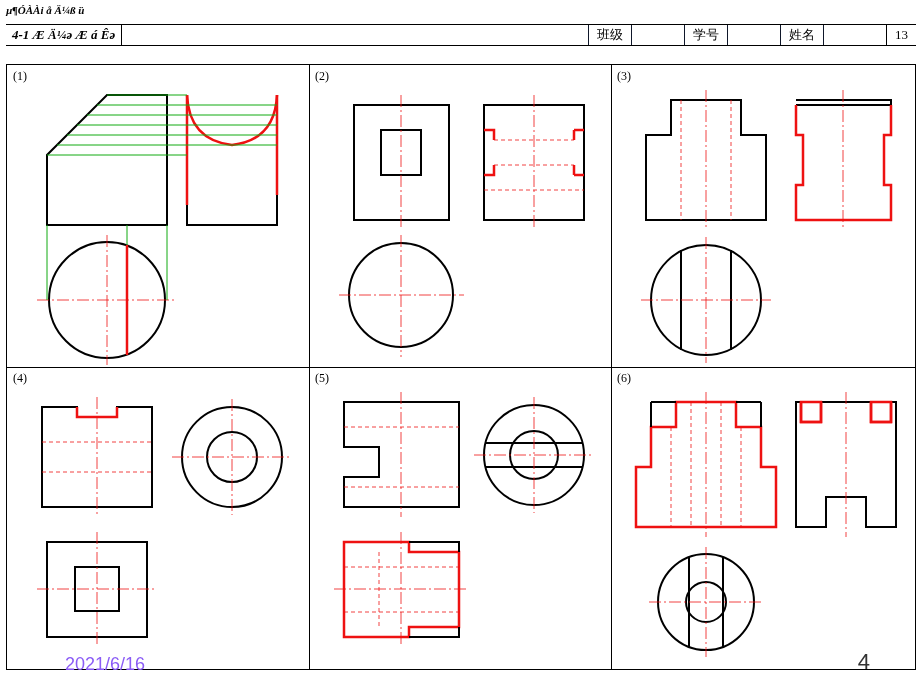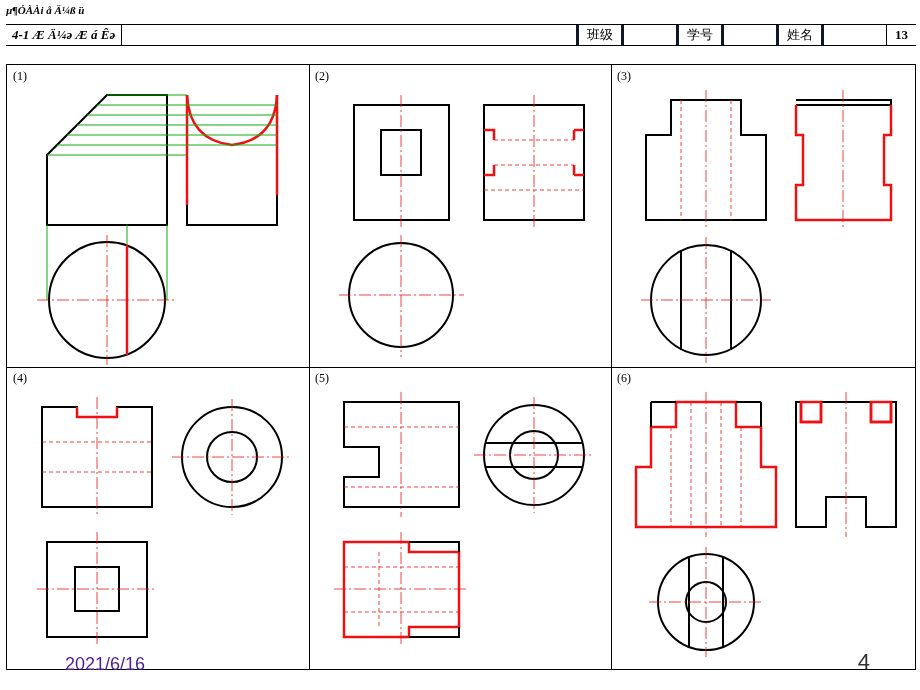--- a/index.html
+++ b/index.html
@@ -1,36 +1,36 @@
 <!DOCTYPE html>
 <html><head>
 <meta charset="utf-8">
 <style>
   html,body{margin:0;padding:0;background:#fff;font-family:"SimSun","Songti SC",serif;font-size:13px;color:#000}
   .page{width:920px;height:690px;position:relative}
   .hdr1{position:absolute;left:6px;top:4px;font-weight:bold;font-size:11px;font-style:italic}
   .hdr2{position:absolute;left:6px;top:24px;right:4px;height:20px;border-top:1px solid #000;border-bottom:1px solid #000;display:flex;align-items:center}
   .hdr2 .sec{padding:0 6px;border-right:1px solid #000;height:100%;display:flex;align-items:center;font-weight:bold;font-style:italic}
   .hdr2 .fill{flex:1}
-  .hdr2 .lbl{border-left:3px solid #0f172a;padding:0 8px;height:100%;display:flex;align-items:center}
-  .hdr2 .pg{border-left:1px solid #000;padding:0 8px;font-weight:bold;height:100%;display:flex;align-items:center}
+  .hdr2 .lbl{border-left:1px solid #0f172a;padding:0 8px;height:100%;display:flex;align-items:center}
+  .hdr2 .pg{border-left:1px solid #000;padding:0 8px;font-weight:normal;height:100%;display:flex;align-items:center}
   .ques{position:absolute;left:8px;top:48px}
   .grid{position:absolute;left:6px;top:64px;right:4px;bottom:20px;border:1px solid #000}
   .vline1{position:absolute;left:302px;top:0;bottom:0;border-left:1px solid #000}
   .vline2{position:absolute;left:604px;top:0;bottom:0;border-left:1px solid #000}
   .hline{position:absolute;left:0;right:0;top:50%;border-top:1px solid #000}
   .cell{position:absolute}
   .marker{position:absolute;left:6px;top:4px;font-size:12px}
   svg{position:absolute}
   .blk{stroke:#000;stroke-width:2;fill:none}
   .red{stroke:#e11;stroke-width:2.5;fill:none}
   .grn{stroke:#1a1;stroke-width:1;fill:none}
   .ctr{stroke:#e11;stroke-width:0.8;fill:none;stroke-dasharray:12 3 2 3}
   .hid{stroke:#e11;stroke-width:0.8;fill:none;stroke-dasharray:4 3}
-  .date{position:absolute;left:65px;bottom:15px;font-family:Arial,sans-serif;font-size:18px;color:#4c1d95}
+  .date{position:absolute;left:65px;bottom:15px;font-family:Arial,sans-serif;font-size:18px;color:#8b5cf6}
   .pnum{position:absolute;right:50px;bottom:15px;font-family:Arial,sans-serif;font-size:22px;color:#333}
 </style>
 </head>
 <body>
 
 <div class="page">
 
   <div class="hdr1">µ¶ÓÀÀi å Ä¼ß ȕ</div>
 
   <div class="hdr2">

